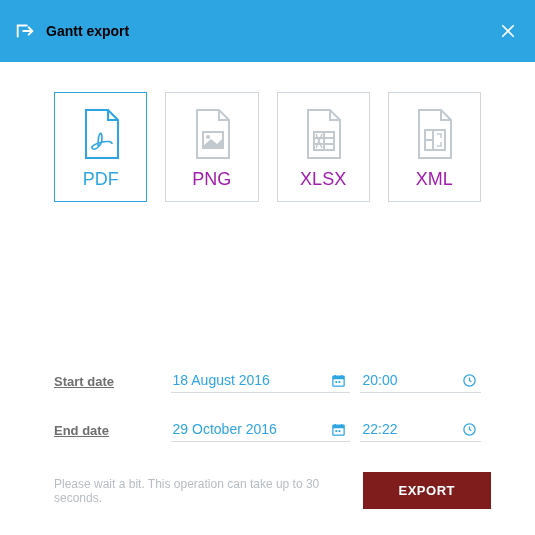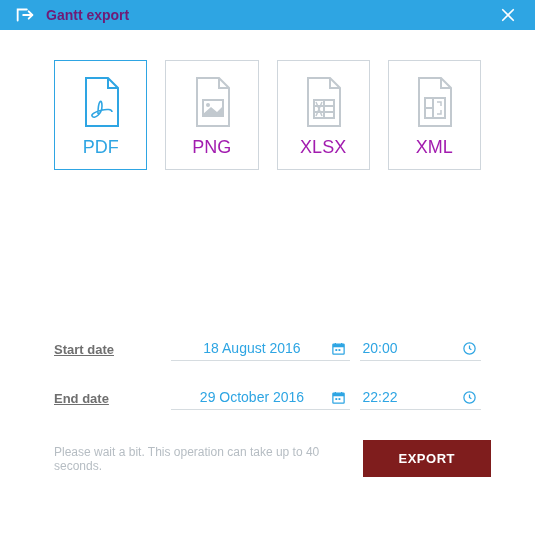--- a/index.html
+++ b/index.html
@@ -6,22 +6,22 @@
   body {
     font-family: Arial, Helvetica, sans-serif;
     font-size: 13px;
     background: #fff;
     width: 535px;
     height: 535px;
     overflow: hidden;
   }
   .header {
     background: #2ea5e3;
-    color: #701a75;
-    height: 30px;
+    color: #000000;
+    height: 62px;
     display: flex;
     align-items: center;
     padding: 0 14px;
   }
   .header-icon { width: 22px; height: 22px; margin-right: 10px; }
   .header-title { font-size: 14px; font-weight: bold; flex: 1; }
   .close-btn { cursor: pointer; padding: 4px; }
   .formats {
     display: flex;
     gap: 18px;
@@ -61,21 +61,21 @@
     padding-bottom: 4px;
     text-decoration: underline;
   }
   .date-input-wrap, .time-input-wrap {
     position: relative;
     border-bottom: 1px solid #d6dce0;
     display: flex;
     align-items: center;
     padding: 0 4px 4px 2px;
   }
-  .date-input-wrap { width: 182px; margin-right: 10px; text-align: center; }
+  .date-input-wrap { width: 182px; margin-right: 10px; }
   .time-input-wrap { width: 122px; }
   .field-value {
     color: #2ea5e3;
     font-size: 14px;
     flex: 1;
   }
   .field-icon { color: #2ea5e3; }
   .footer {
     display: flex;
     align-items: center;
@@ -220,15 +220,15 @@
             <circle cx="12" cy="12" r="9"></circle>
             <path d="M12 7 V12 L15 14"></path>
           </svg>
       </span>
     </div>
   </div>
 
 </div>
 
 <div class="footer">
-  <div class="footer-msg">Please wait a bit. This operation can take up to 40 seconds.</div>
+  <div class="footer-msg">Please wait a bit. This operation can take up to 30 seconds.</div>
   <button class="export-btn">EXPORT</button>
 </div>
 
 </body></html>

